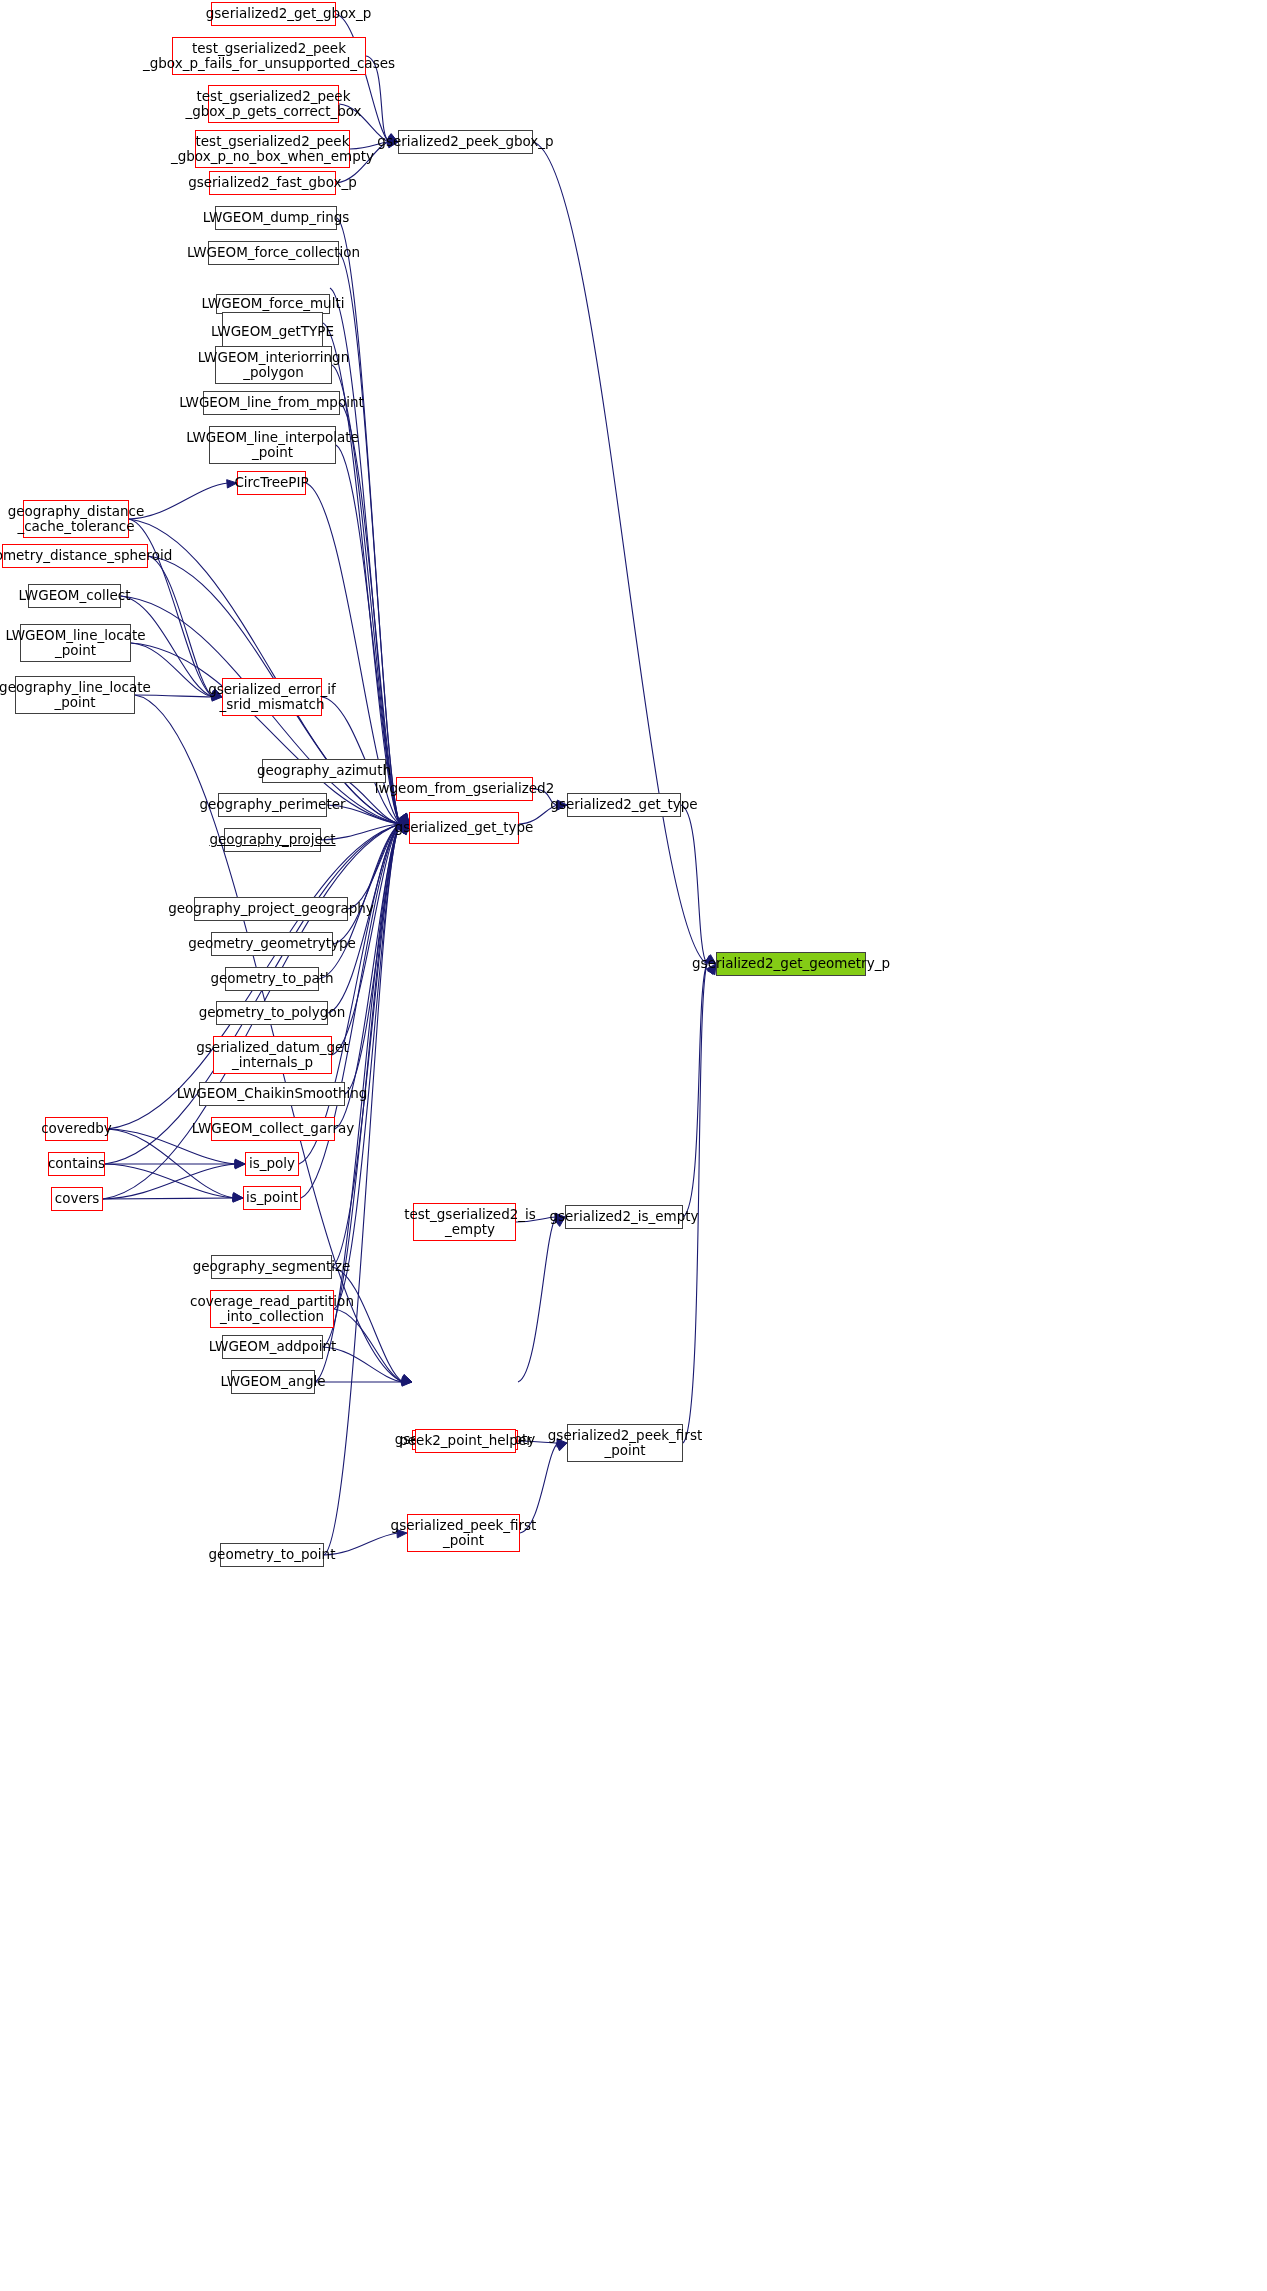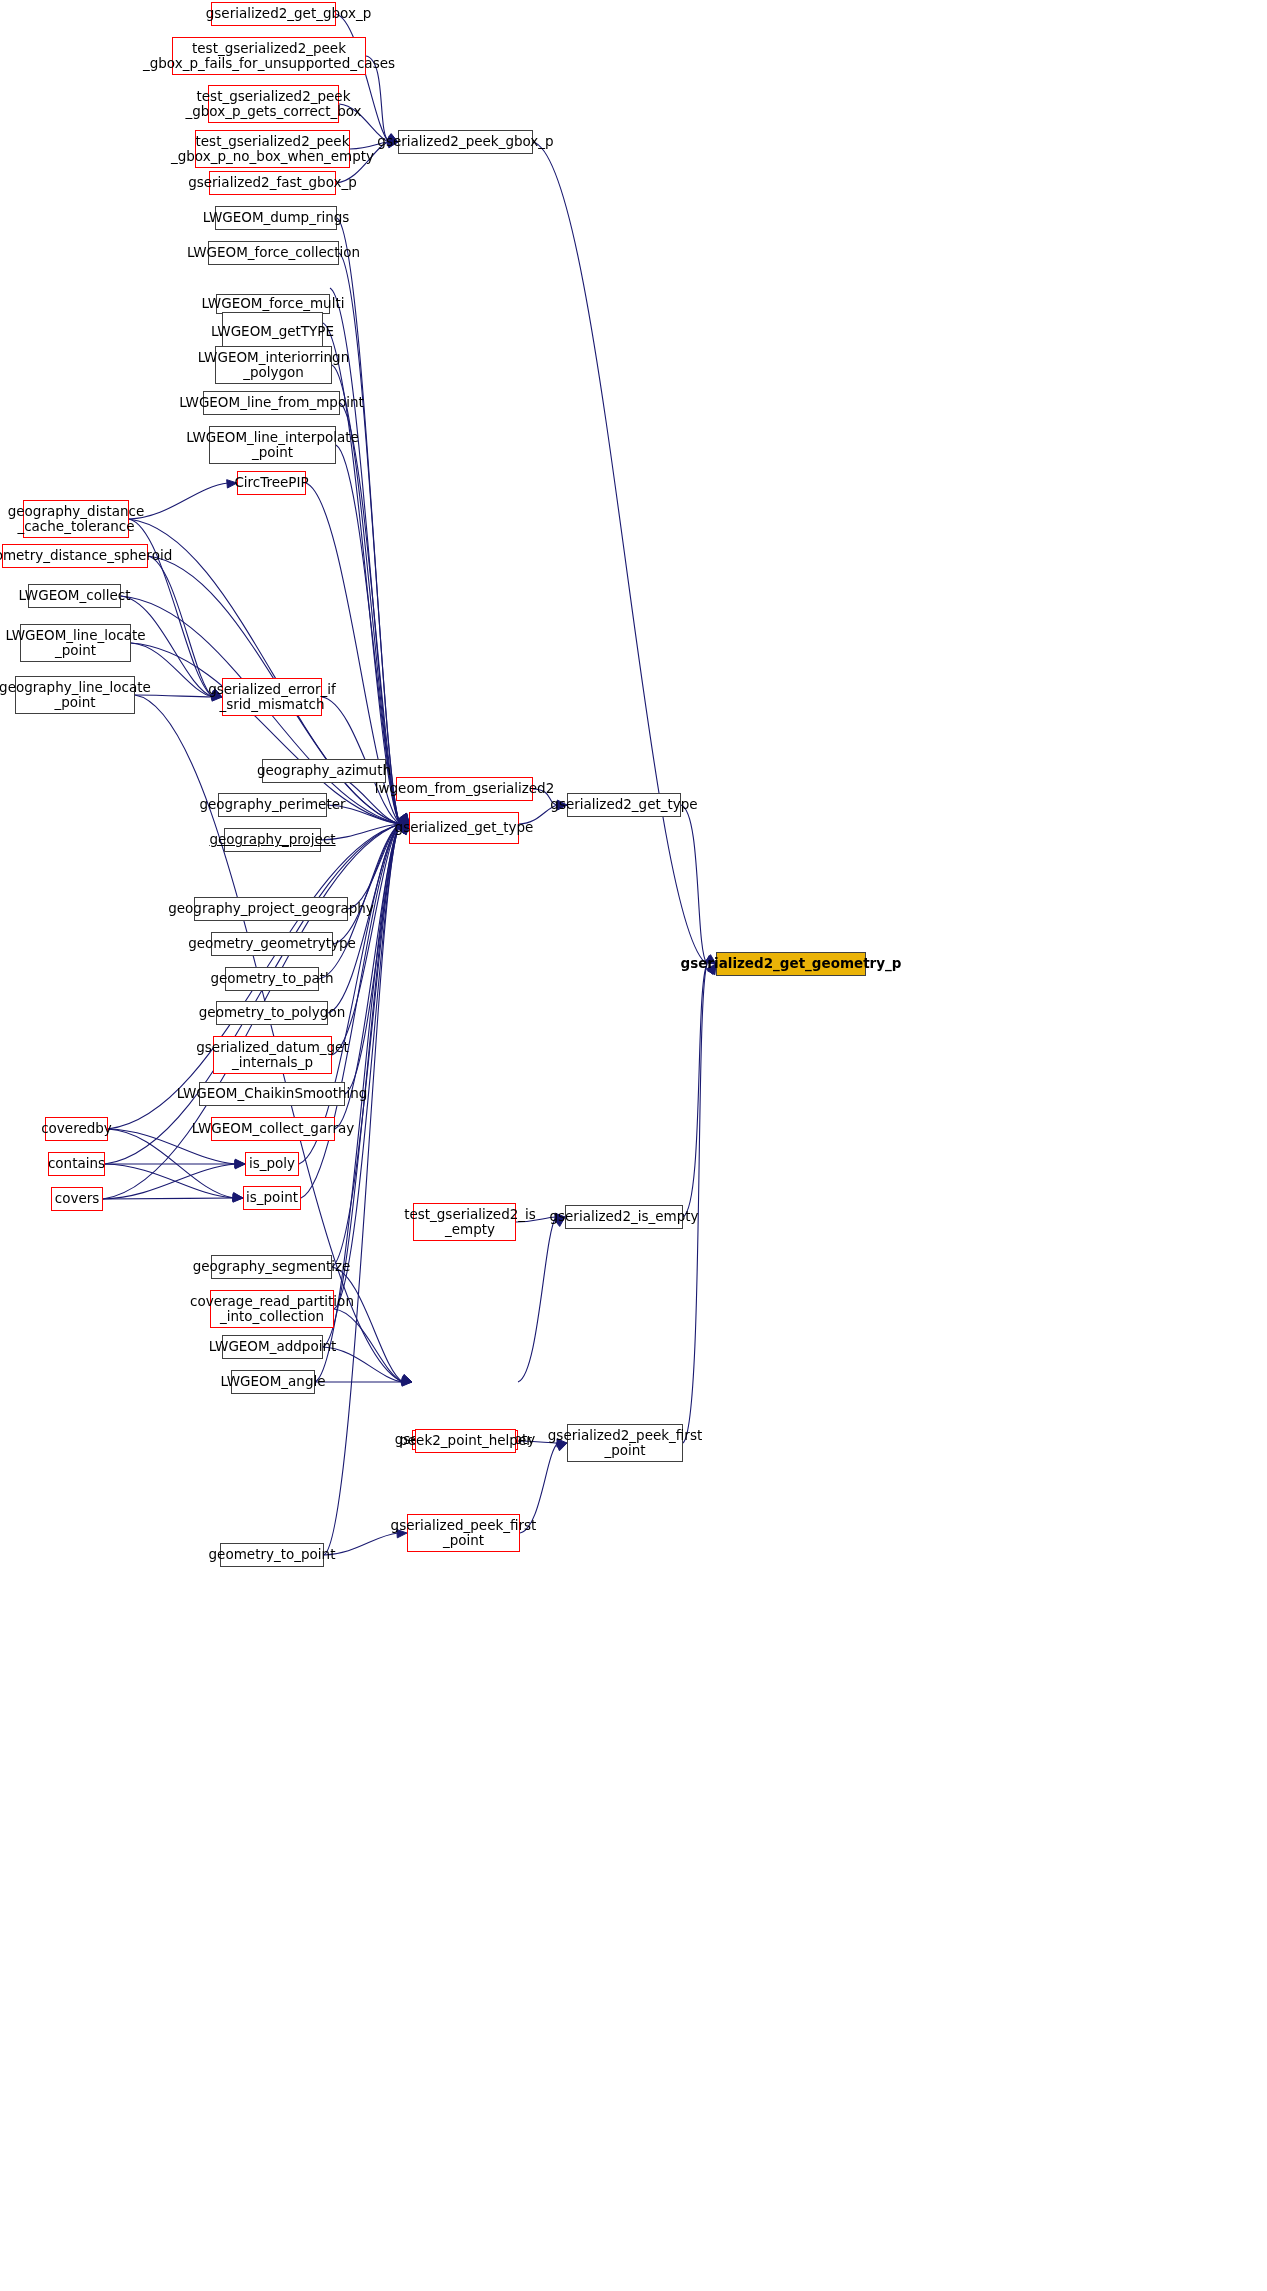--- a/index.html
+++ b/index.html
@@ -3,21 +3,21 @@
 <meta charset="utf-8">
 <style>
   html,body{margin:0;padding:0;background:#ffffff;}
   #canvas{position:relative;width:1267px;height:2291px;background:#fff;
           font-family:"DejaVu Sans","Liberation Sans",sans-serif;}
   .node{position:absolute;box-sizing:border-box;display:flex;align-items:center;
         justify-content:center;text-align:center;background:#ffffff;
         font-size:13.5px;line-height:15.5px;color:#000;white-space:pre;}
   .node.red{border:1.6px solid #ff0000;}
   .node.black{border:1.6px solid #404040;}
-  .node.focus{border:1.6px solid #404040;background:#eab308;font-weight:bold;}
+  .node.focus{border:1.6px solid #404040;background:#84cc16;}
   svg.edges{position:absolute;left:0;top:0;width:1267px;height:2291px;
             overflow:visible;pointer-events:none;}
   svg.edges path{fill:none;stroke:#191970;stroke-width:1.1px;}
   svg.edges polygon{fill:#191970;stroke:#191970;stroke-width:1px;}
 </style>
 </head>
 <body>
 
 <div id="canvas">
   <svg class="edges" id="edge-layer">

